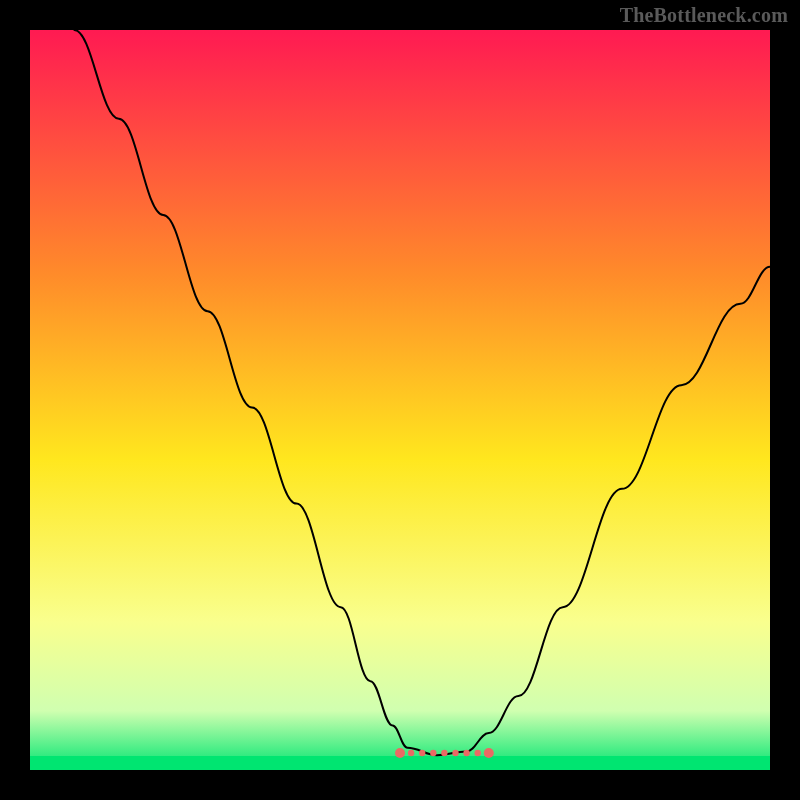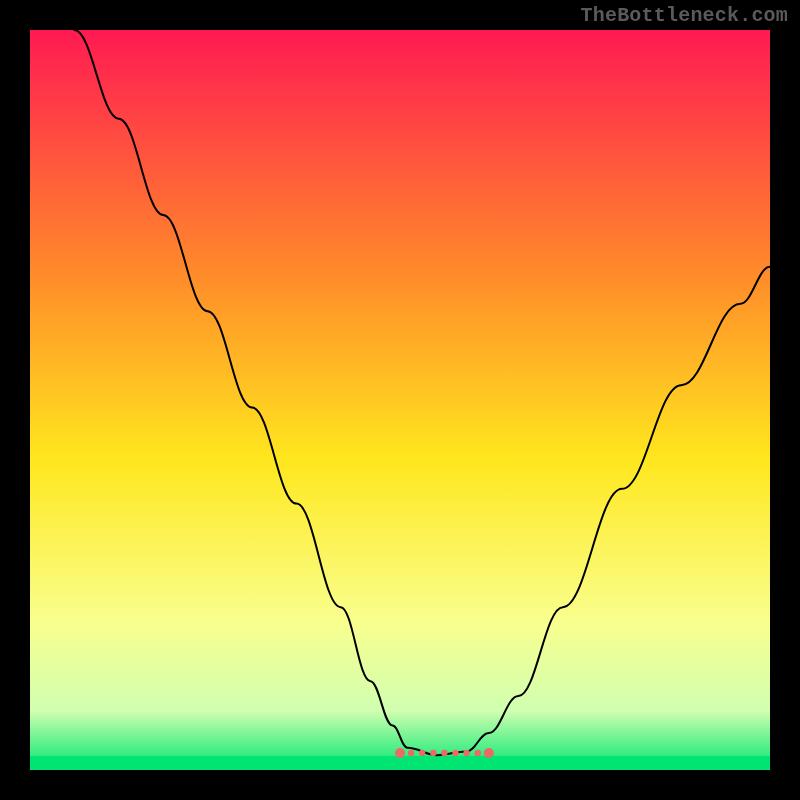--- a/index.html
+++ b/index.html
@@ -16,21 +16,21 @@
   height: 800px;
   background: #000;
 }
 svg {
   display: block;
 }
 .watermark {
   position: absolute;
   top: 4px;
   right: 12px;
-  font-family: Liberation Mono, monospace;
+  font-family: Liberation Serif, serif;
   font-size: 20px;
   font-weight: 700;
   color: #5a5a5a;
   letter-spacing: 0.2px;
   user-select: none;
 }
 </style>
 </head>
 <body>
 

